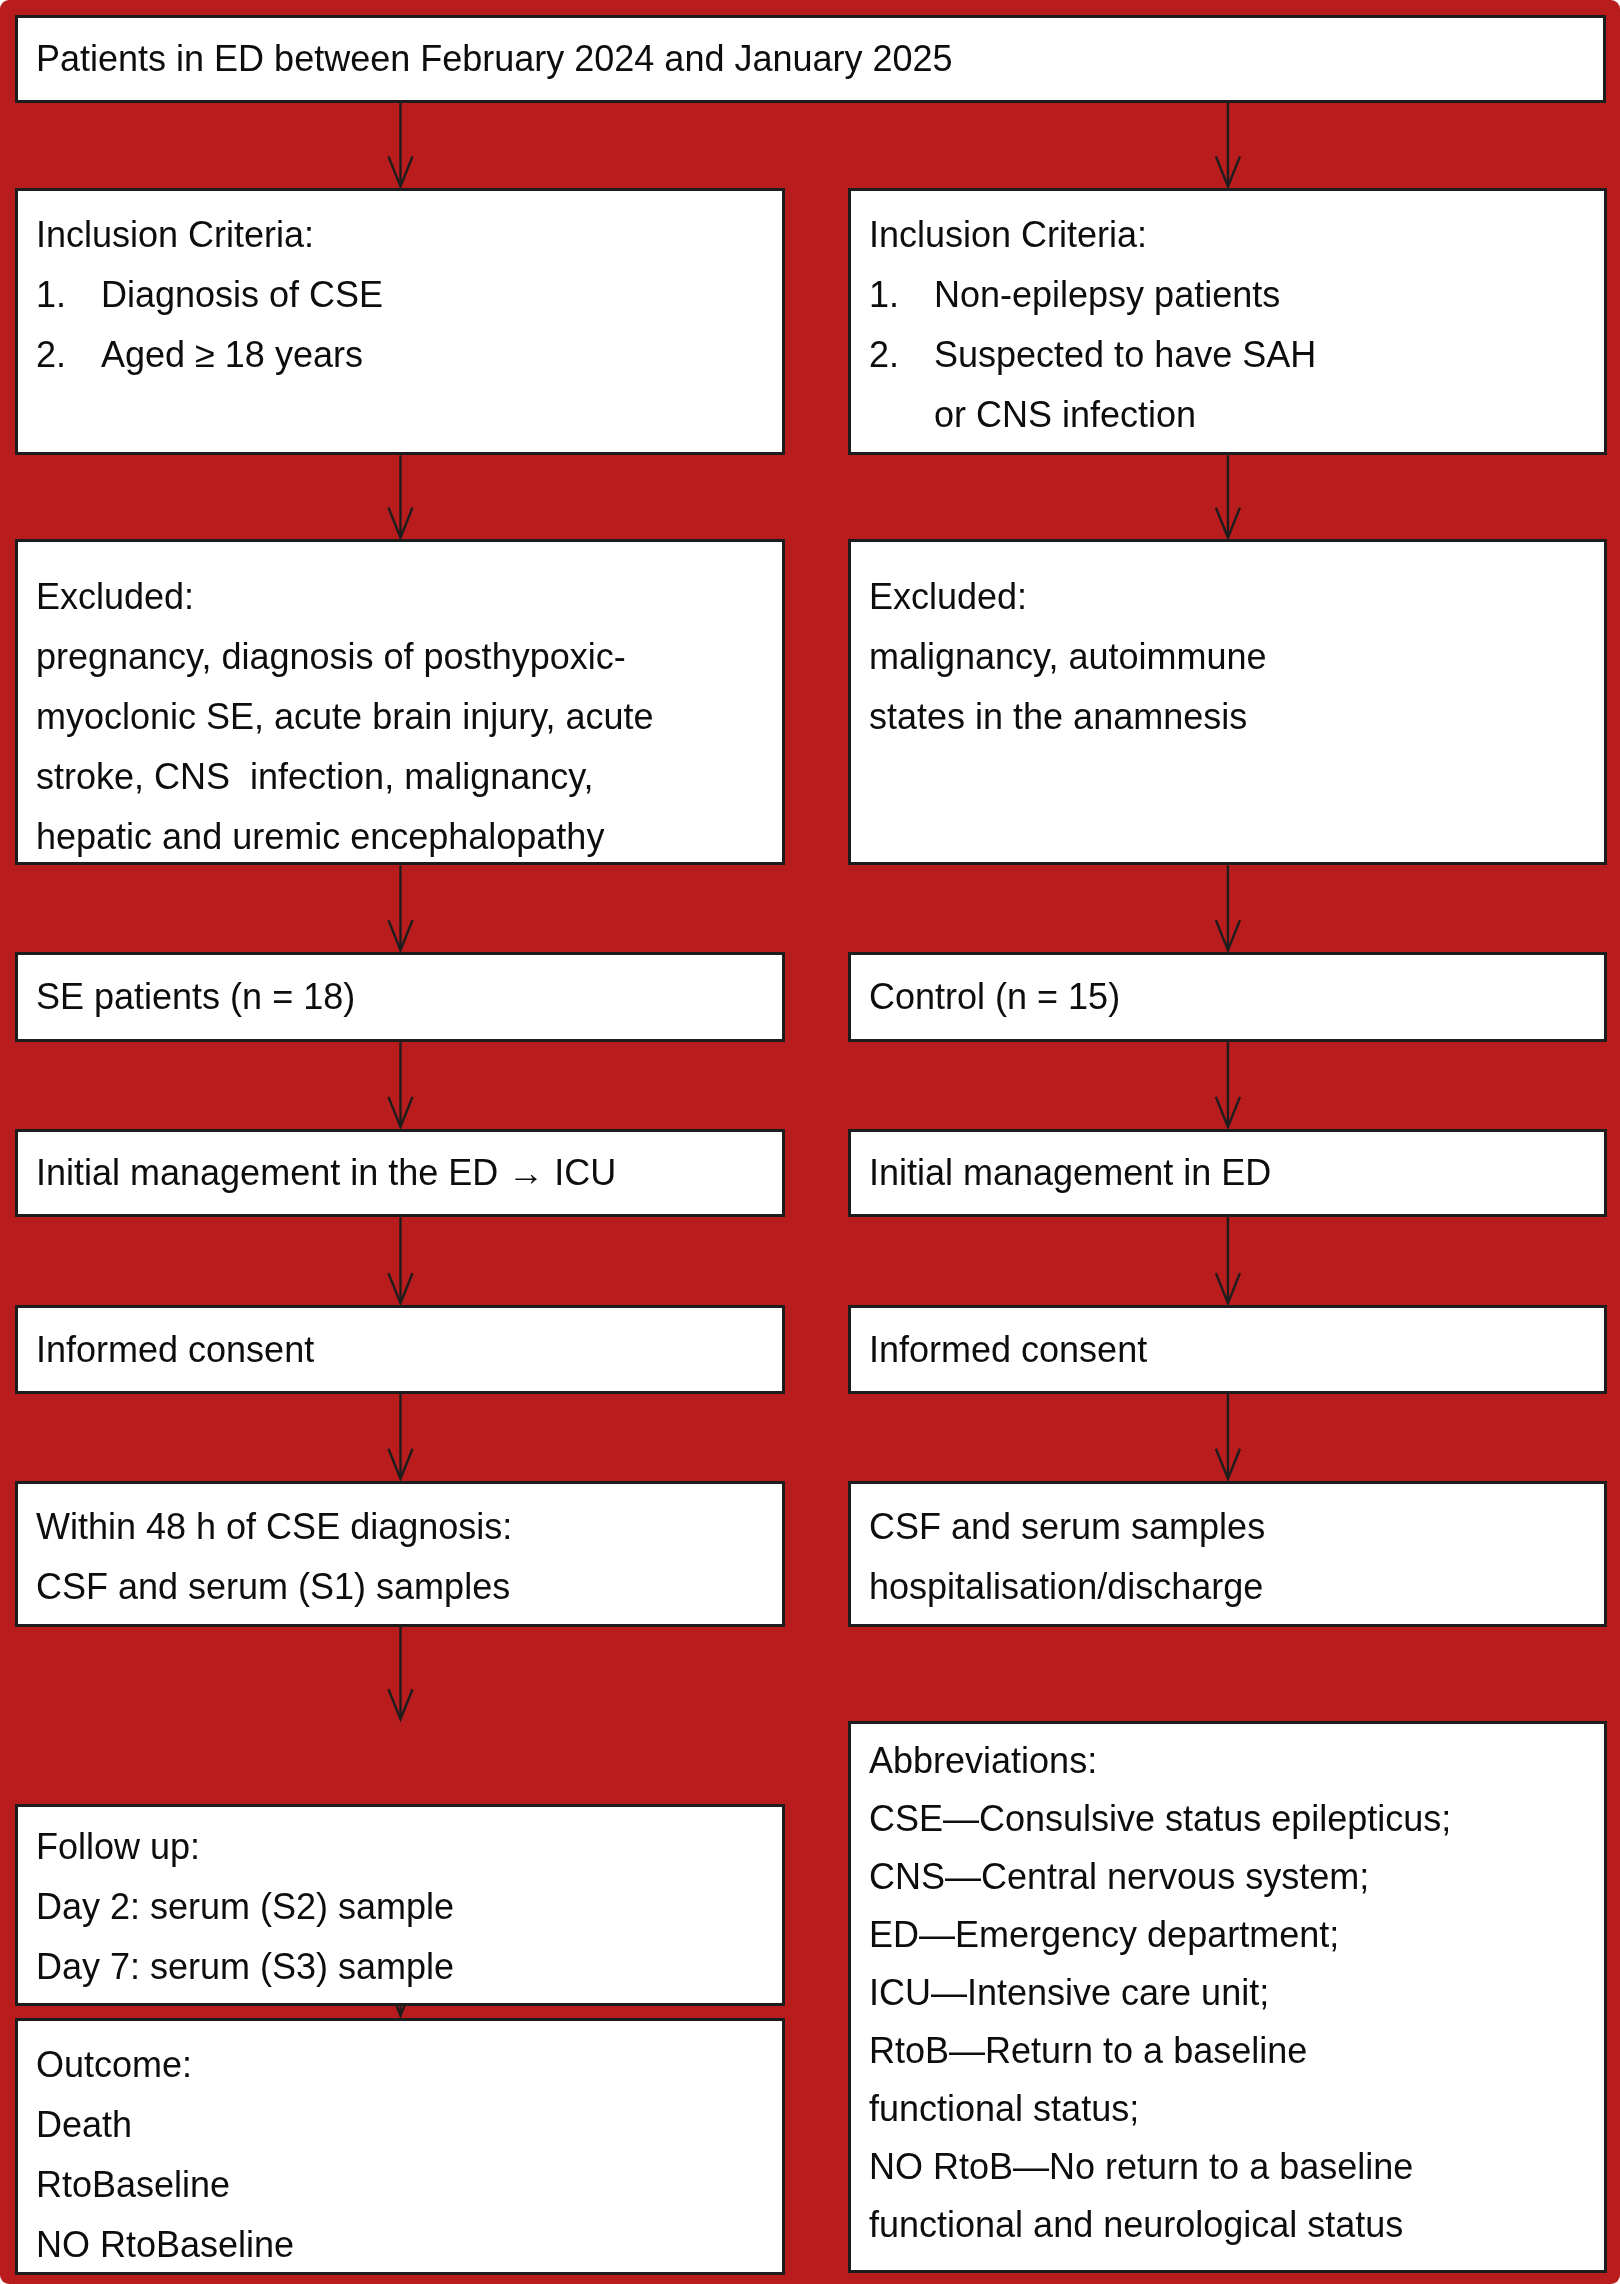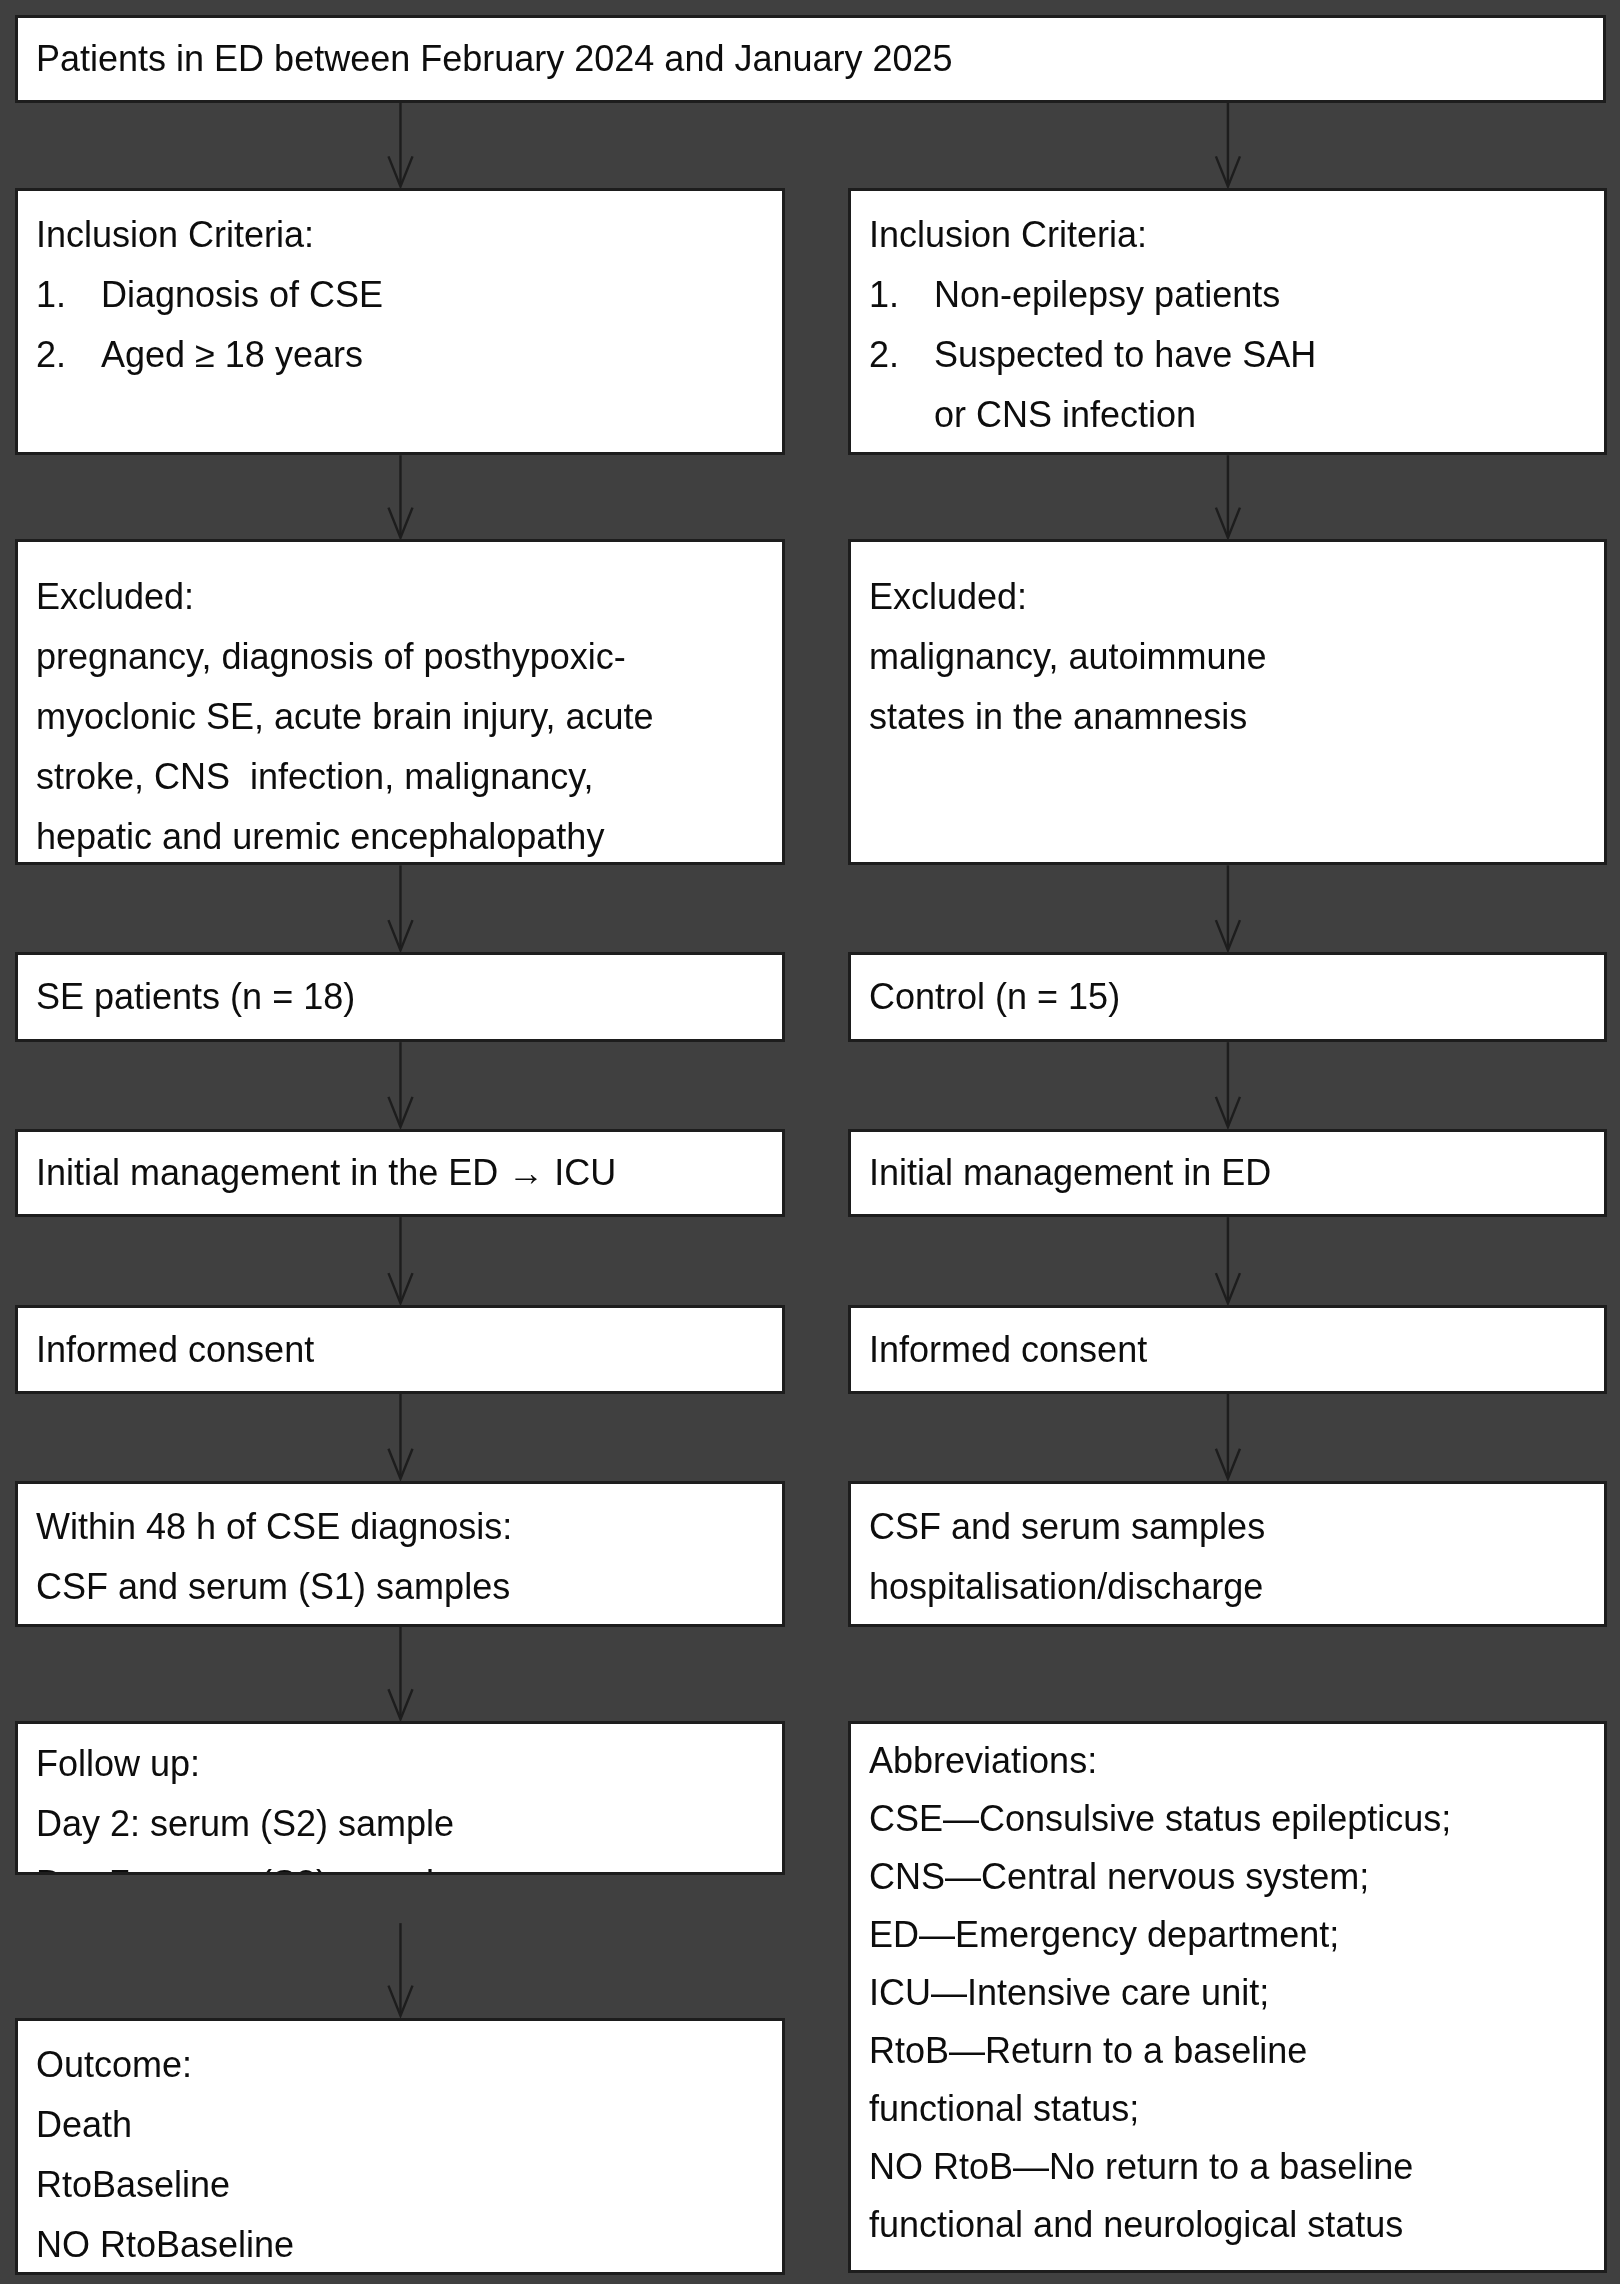--- a/index.html
+++ b/index.html
@@ -4,22 +4,23 @@
 <style>
   html, body { margin: 0; padding: 0; }
   body {
     width: 1620px; height: 2284px;
     background: #ffffff;
     font-family: "Liberation Sans", sans-serif;
   }
   .canvas {
     position: relative;
     width: 1620px; height: 2284px;
-    background: #404040;
+    background: #b91c1c;
     color: #0d0d0d;
+    border-radius: 9px;
   }
   .arrows { position: absolute; left: 0; top: 0; width: 1620px; height: 2284px; }
   .arrows line, .arrows polyline {
     stroke: #1d1d1d; stroke-width: 4; fill: none;
   }
   .box {
     position: absolute;
     box-sizing: border-box;
     border: 3.6px solid #1d1d1d;
     background: #ffffff;
@@ -138,21 +139,21 @@
 
   <div class="box single" style="left:15px;top:1305px;width:770px;height:89px">
     <div class="line">Informed consent</div>
   </div>
 
   <div class="box multi pad-within" style="left:15px;top:1481px;width:770px;height:146px">
     <div class="line">Within 48 h of CSE diagnosis:</div>
     <div class="line">CSF and serum (S1) samples</div>
   </div>
 
-  <div class="box multi pad-follow" style="left:15px;top:1721px;width:770px;height:154px">
+  <div class="box multi pad-follow" style="left:15px;top:1804px;width:770px;height:202px">
     <div class="line">Follow up:</div>
     <div class="line">Day 2: serum (S2) sample</div>
     <div class="line">Day 7: serum (S3) sample</div>
   </div>
 
   <div class="box multi pad-outcome" style="left:15px;top:2018px;width:770px;height:257px">
     <div class="line">Outcome:</div>
     <div class="line">Death</div>
     <div class="line">RtoBaseline</div>
     <div class="line">NO RtoBaseline</div>

